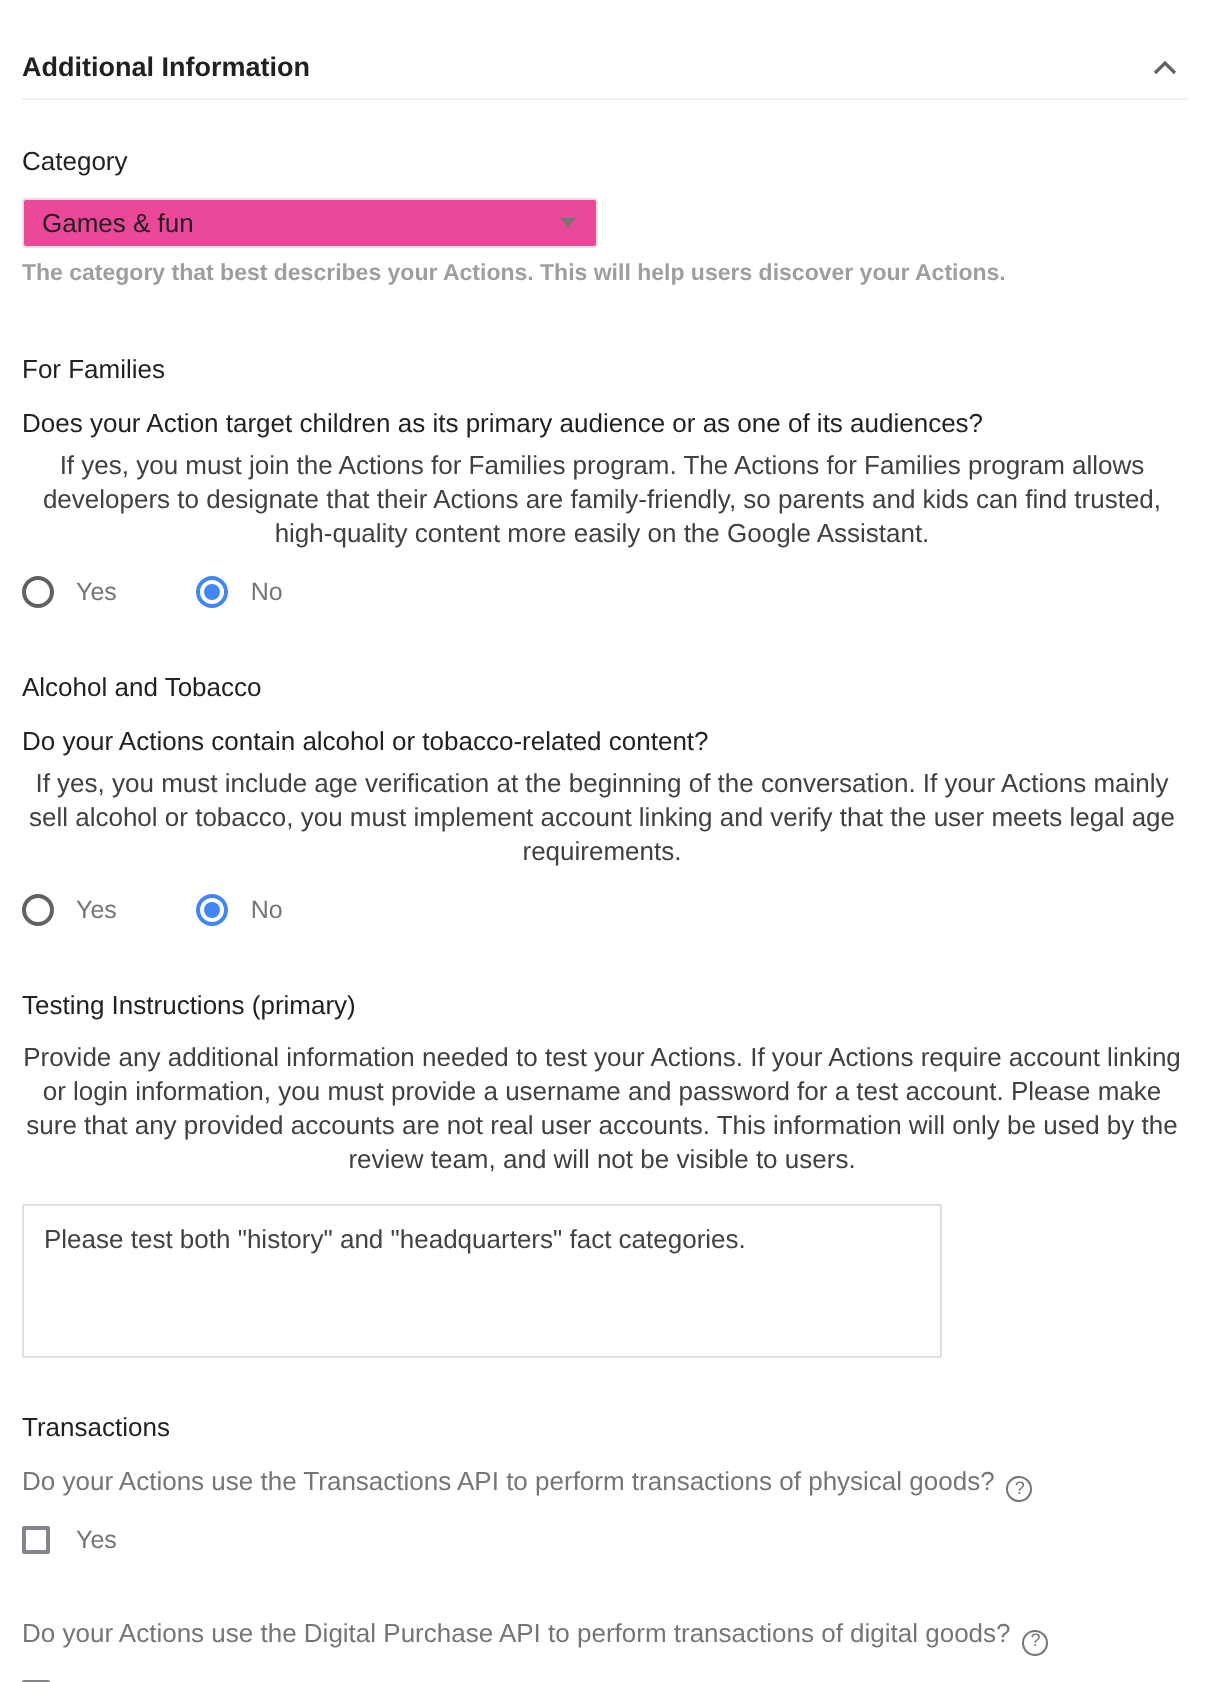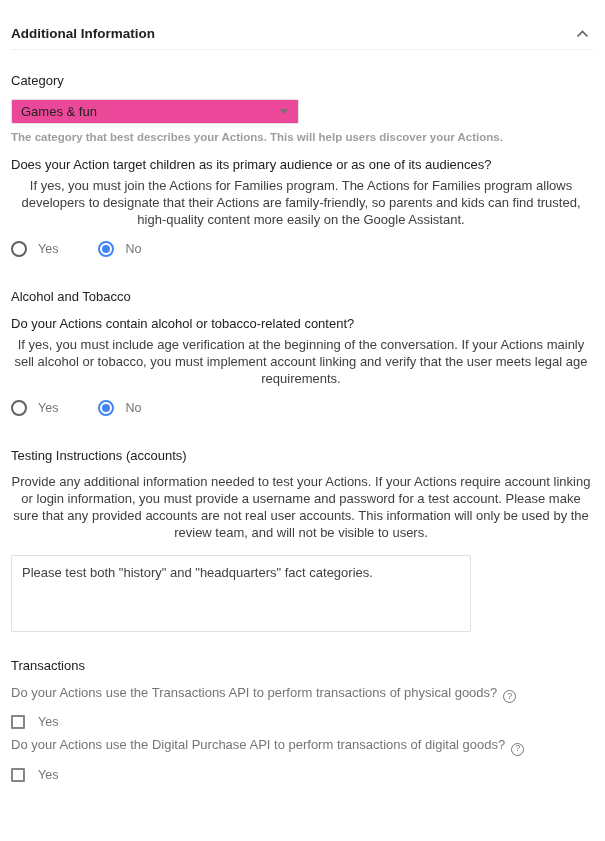--- a/index.html
+++ b/index.html
@@ -84,21 +84,21 @@
   }
   .checkbox-label { margin-left: 13px; font-size: 12.5px; color: #757575; cursor: pointer; }
 
   
   .help-icon {
     display: inline-flex; align-items: center; justify-content: center;
     width: 13px; height: 13px; border: 1px solid #757575; border-radius: 50%;
     font-size: 9px; color: #757575; margin-left: 6px;
     vertical-align: -2px; cursor: pointer;
   }
-  .gap-q { margin-top: 8px; }
+  .gap-q { margin-top: 32px; }
 </style>
 </head>
 <body>
 
 <div class="page">
 
   
   <div class="section-header">
     <h1>Additional Information</h1>
     <button class="collapse-btn">
@@ -113,20 +113,21 @@
 
   
   <div class="field-label mt-md">Category</div>
   <div class="dropdown">
     <span>Games &amp; fun</span>
     <span class="dd-arrow"></span>
   </div>
   <div class="helper-small">The category that best describes your Actions. This will help users discover your Actions.</div>
 
   
+  <div class="field-label mt-lg">For Families</div>
   <div class="question">Does your Action target children as its primary audience or as one of its audiences?</div>
   <div class="description spaced">If yes, you must join the Actions for Families program. The Actions for Families program allows developers to designate that their Actions are family-friendly, so parents and kids can find trusted, high-quality content more easily on the Google Assistant.</div>
   <div class="radio-row">
     <span class="radio-opt">
       <span class="radio-circle"></span>
       <span class="radio-label">Yes</span>
     </span>
     <span class="radio-opt">
       <span class="radio-circle checked"></span>
       <span class="radio-label">No</span>
@@ -142,21 +143,21 @@
       <span class="radio-circle"></span>
       <span class="radio-label">Yes</span>
     </span>
     <span class="radio-opt">
       <span class="radio-circle checked"></span>
       <span class="radio-label">No</span>
     </span>
   </div>
 
   
-  <div class="field-label mt-lg">Testing Instructions (accounts)</div>
+  <div class="field-label mt-lg">Testing Instructions (primary)</div>
   <div class="description spaced" style="margin-top:10px;">Provide any additional information needed to test your Actions. If your Actions require account linking or login information, you must provide a username and password for a test account. Please make sure that any provided accounts are not real user accounts. This information will only be used by the review team, and will not be visible to users.</div>
   <textarea class="textarea" style="">Please test both "history" and "headquarters" fact categories.</textarea>
 
   
   <div class="field-label" style="margin-top:22px;">Transactions</div>
   <div class="question gray">
     <span>Do your Actions use the Transactions API to perform transactions of physical goods?</span><span class="help-icon">?</span>
   </div>
   <div class="checkbox-row">
     <span class="checkbox-box"></span>

